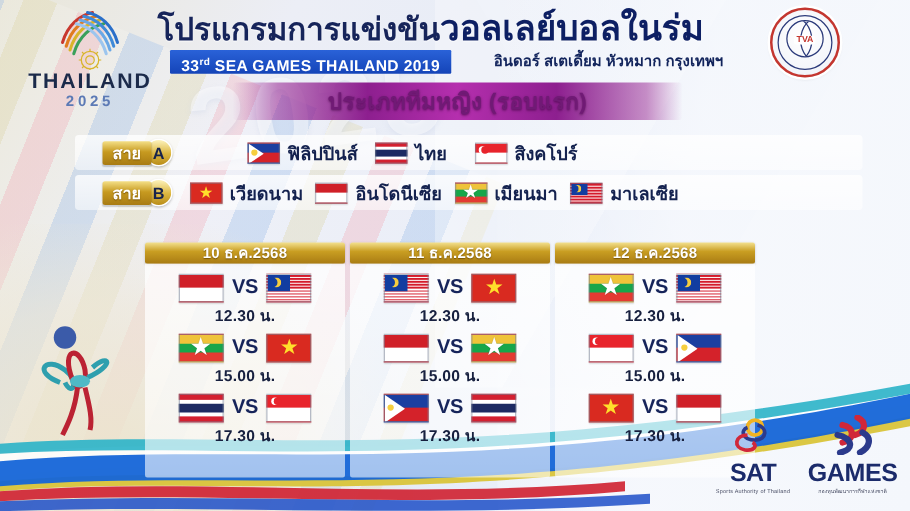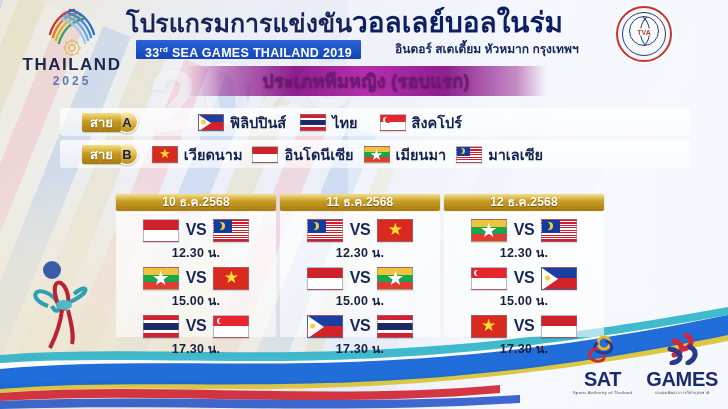--- a/index.html
+++ b/index.html
@@ -143,21 +143,21 @@
   
   .panel{position:absolute;top:194px;width:160px;height:160px;}
   .panel.p1{left:116px;}
   .panel.p2{left:280px;}
   .panel.p3{left:444px;}
   .datebar{height:17px;line-height:17px;text-align:center;color:#fff;font-size:12px;font-weight:bold;
     background:linear-gradient(180deg,#f3e08e,#c99e22 42%,#a87b13);
     border-radius:2px;text-shadow:0 1px 1px rgba(110,75,0,.9);
     box-shadow:0 1px 2px rgba(0,0,0,.2);letter-spacing:.2px;}
   .panelbody{background:linear-gradient(180deg,rgba(255,255,255,.78),rgba(255,255,255,.58));
-    padding:6px 0 4px;height:126px;border-radius:0 0 2px 2px;}
+    padding:6px 0 4px;height:171px;border-radius:0 0 2px 2px;}
   .match{text-align:center;margin-bottom:2px;}
   .mrow{display:flex;align-items:center;justify-content:center;gap:7px;height:26px;}
   .vs{font-size:16px;font-weight:bold;color:#16245a;letter-spacing:-.3px;}
   .mtime{font-size:12.5px;font-weight:bold;color:#17203f;margin-top:0px;letter-spacing:.2px;}
 
   
   .sponsors{position:absolute;right:10px;bottom:14px;display:flex;align-items:flex-end;gap:14px;}
   .sat{text-align:center;}
   .sat-name{font-size:20px;font-weight:bold;color:#1b2b6b;letter-spacing:-.5px;line-height:1;}
   .sat-sub{font-size:4.4px;color:#4a4f66;letter-spacing:.2px;margin-top:1px;}

